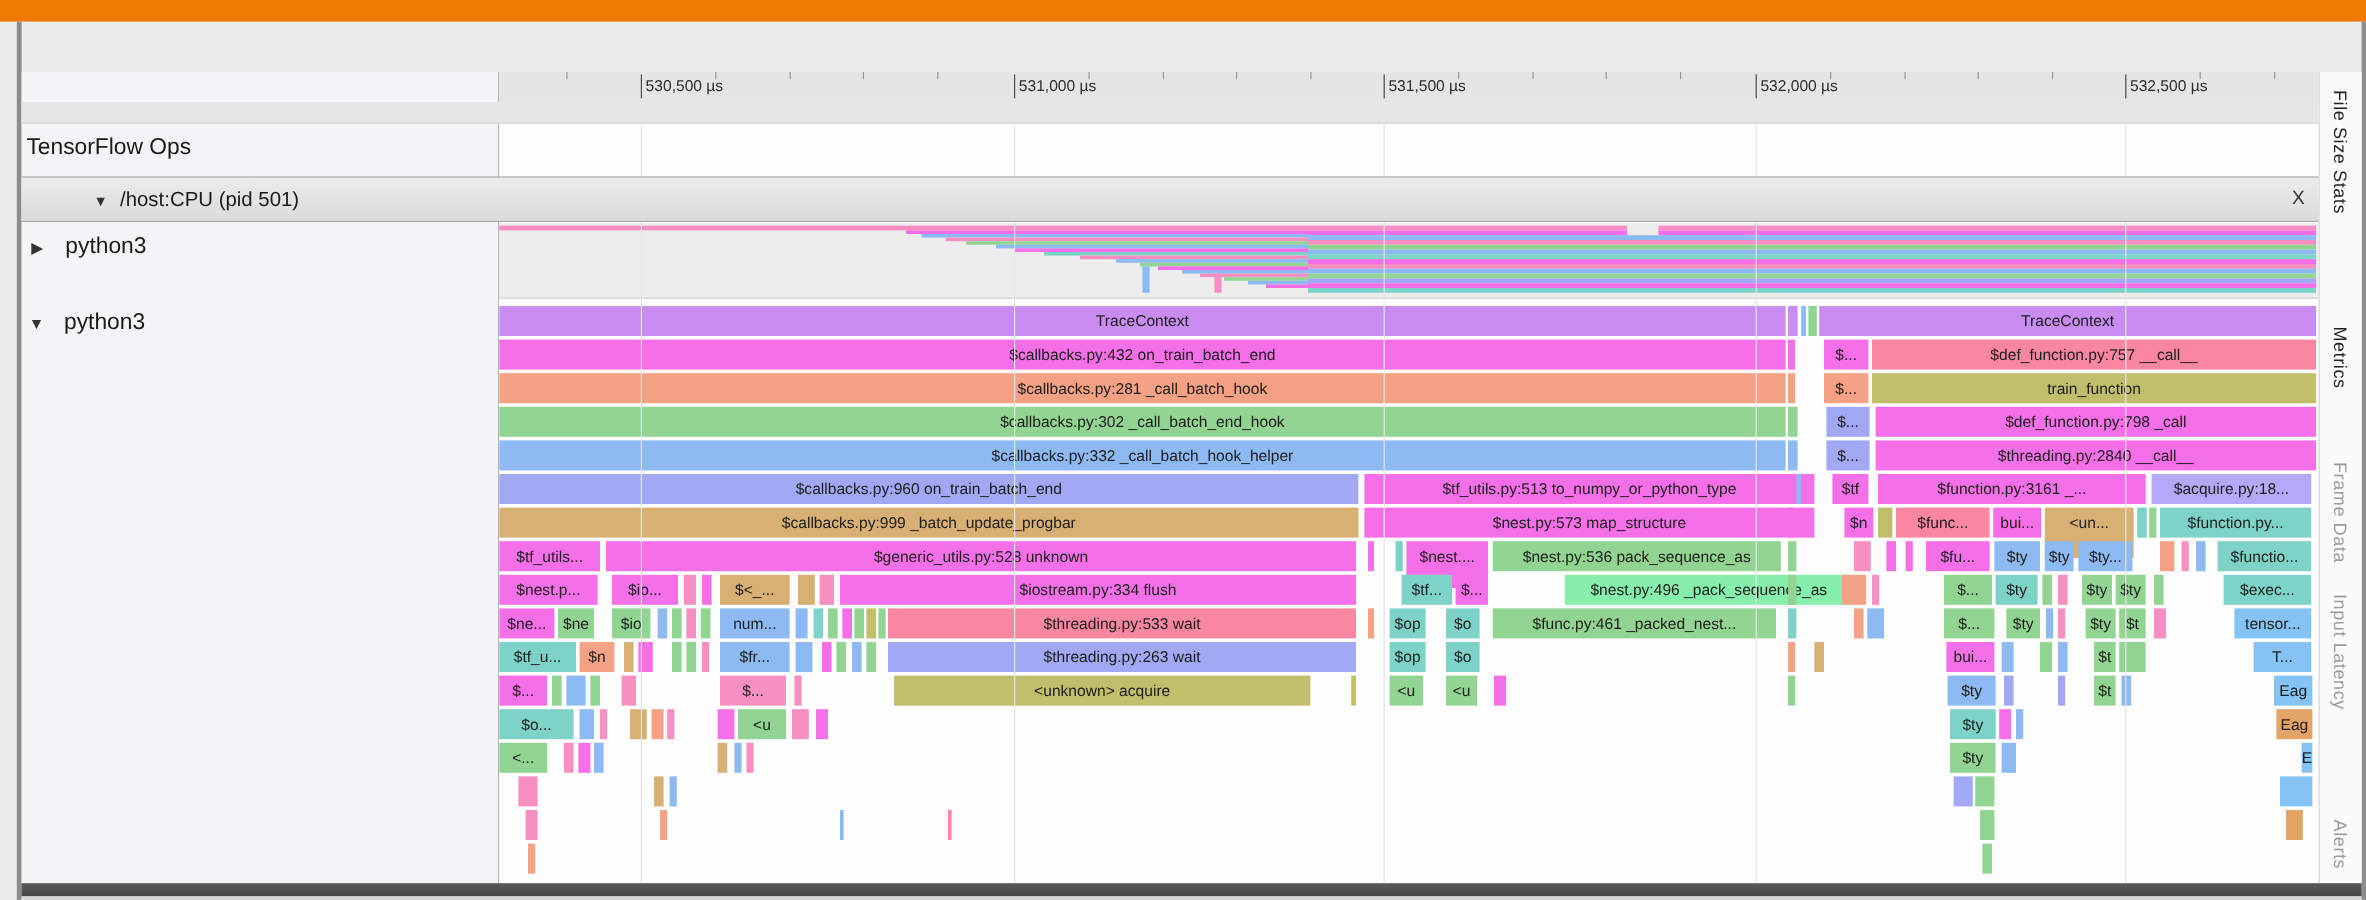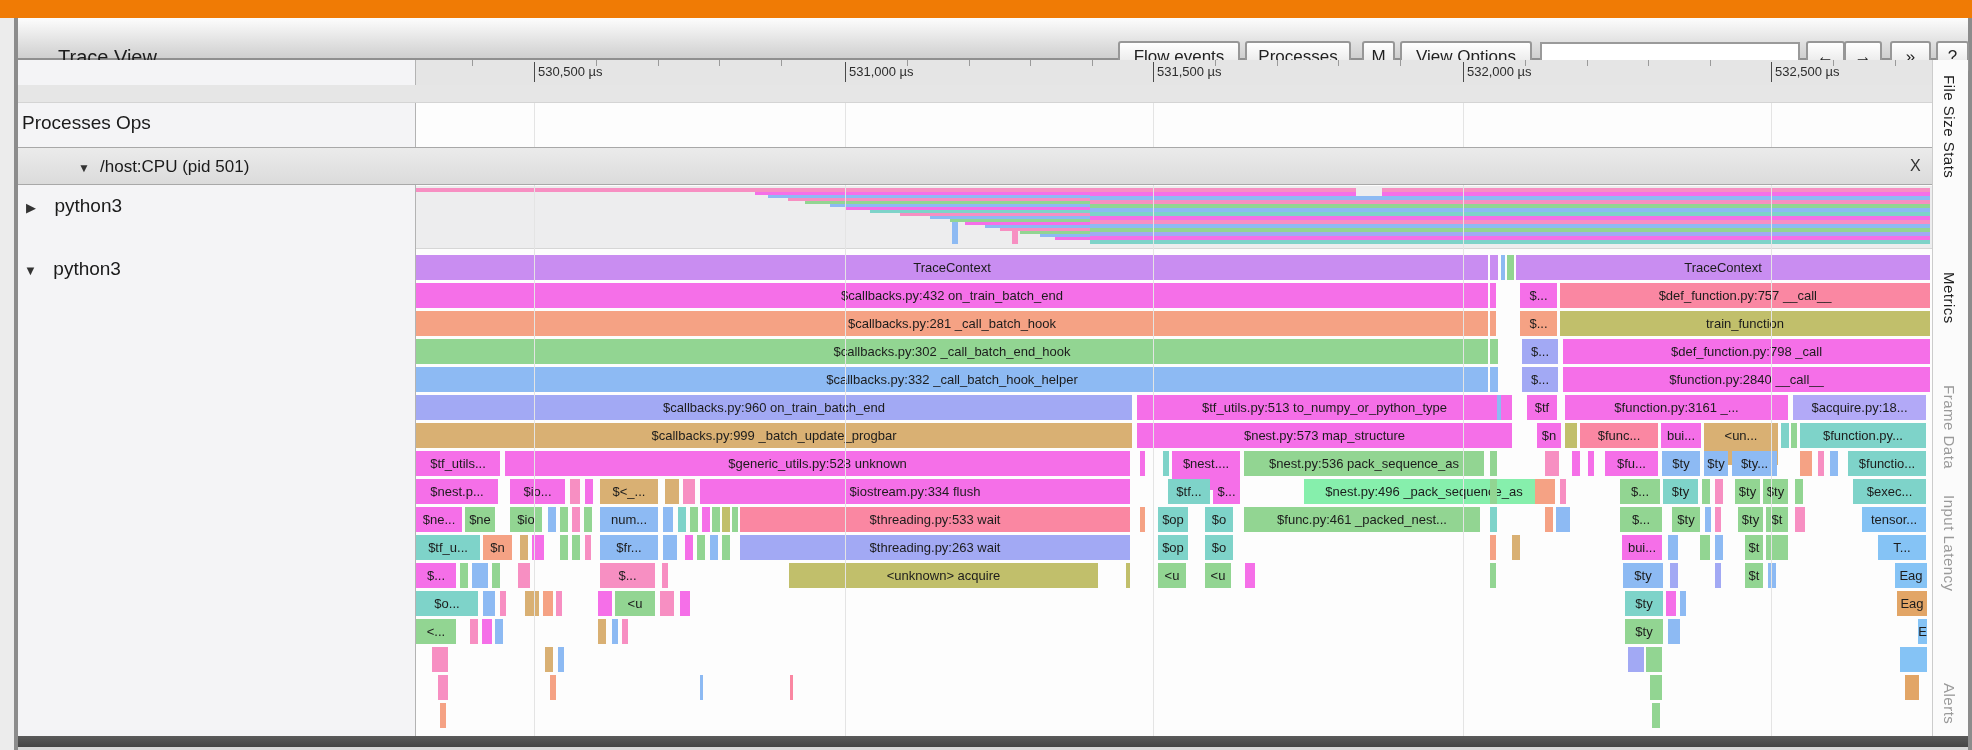--- a/index.html
+++ b/index.html
@@ -38,32 +38,20 @@
 </style>
 </head>
 <body>
 
 <div class="screen">
 
   <div class="abs orange"></div>
   <div class="abs winborder-l"></div>
   <div class="abs winborder-r"></div>
 
-  <div class="abs toolbar">
-    <div class="abs title">Trace View</div>
-    <button class="btn" style="left:1100px;width:122px;">Flow events</button>
-    <button class="btn" style="left:1227px;width:106px;">Processes</button>
-    <button class="btn" style="left:1344px;width:33px;">M</button>
-    <button class="btn" style="left:1382px;width:132px;">View Options</button>
-    <input class="searchbox" style="left: 1522px; width: 260px;" value="">
-    <button class="btn" style="left:1788px;width:39px;">←</button>
-    <button class="btn" style="left:1826px;width:38px;">→</button>
-    <button class="btn" style="left:1872px;width:41px;">»</button>
-    <button class="btn" style="left:1918px;width:33px;">?</button>
-  </div>
 
   <div class="abs sidebar"></div>
   <div class="abs tabstrip"></div>
 
   <div class="abs timeline">
     <div class="ruler">
         <div class="majortick" style="left: 118px;"></div>
         <div class="ticklab" style="left: 122px;">530,500 µs</div>
         <div class="majortick" style="left: 429px;"></div>
         <div class="ticklab" style="left: 433px;">531,000 µs</div>
@@ -143,21 +131,21 @@
         <div class="span" style="left: 1074px; top: 251px; width: 6px; height: 25px; background: rgb(245, 162, 132);"></div>
         <div class="span" title="$..." style="left: 1104px; top: 251px; width: 37px; height: 25px; background: rgb(245, 162, 132);">$...</div>
         <div class="span" title="train_function" style="left: 1144px; top: 251px; width: 370px; height: 25px; background: rgb(193, 191, 107);">train_function</div>
         <div class="span" title="$callbacks.py:302 _call_batch_end_hook" style="left: 0px; top: 279px; width: 1072px; height: 25px; background: rgb(146, 213, 146);">$callbacks.py:302 _call_batch_end_hook</div>
         <div class="span" style="left: 1074px; top: 279px; width: 8px; height: 25px; background: rgb(146, 213, 146);"></div>
         <div class="span" title="$..." style="left: 1106px; top: 279px; width: 36px; height: 25px; background: rgb(162, 169, 244);">$...</div>
         <div class="span" title="$def_function.py:798 _call" style="left: 1147px; top: 279px; width: 367px; height: 25px; background: rgb(245, 111, 232);">$def_function.py:798 _call</div>
         <div class="span" title="$callbacks.py:332 _call_batch_hook_helper" style="left: 0px; top: 307px; width: 1072px; height: 25px; background: rgb(141, 186, 243);">$callbacks.py:332 _call_batch_hook_helper</div>
         <div class="span" style="left: 1074px; top: 307px; width: 8px; height: 25px; background: rgb(141, 186, 243);"></div>
         <div class="span" title="$..." style="left: 1106px; top: 307px; width: 36px; height: 25px; background: rgb(162, 169, 244);">$...</div>
-        <div class="span" title="$function.py:2840 __call__" style="left: 1147px; top: 307px; width: 367px; height: 25px; background: rgb(245, 111, 232);">$function.py:2840 __call__</div>
+        <div class="span" title="$function.py:2840 __call__" style="left: 1147px; top: 307px; width: 367px; height: 25px; background: rgb(245, 111, 232);">$threading.py:2840 __call__</div>
         <div class="span" title="$callbacks.py:960 on_train_batch_end" style="left: 0px; top: 335px; width: 716px; height: 25px; background: rgb(162, 169, 244);">$callbacks.py:960 on_train_batch_end</div>
         <div class="span" title="$tf_utils.py:513 to_numpy_or_python_type" style="left: 721px; top: 335px; width: 375px; height: 25px; background: rgb(245, 111, 232);">$tf_utils.py:513 to_numpy_or_python_type</div>
         <div class="span" style="left: 1074px; top: 335px; width: 5px; height: 25px; background: rgb(245, 111, 232);"></div>
         <div class="span" style="left: 1081px; top: 335px; width: 4px; height: 25px; background: rgb(141, 186, 243);"></div>
         <div class="span" title="$tf" style="left: 1111px; top: 335px; width: 30px; height: 25px; background: rgb(245, 111, 232);">$tf</div>
         <div class="span" title="$function.py:3161 _..." style="left: 1149px; top: 335px; width: 223px; height: 25px; background: rgb(245, 111, 232);">$function.py:3161 _...</div>
         <div class="span" title="$function.py:18..." style="left: 1377px; top: 335px; width: 133px; height: 25px; background: rgb(178, 169, 247);">$acquire.py:18...</div>
         <div class="span" title="$callbacks.py:999 _batch_update_progbar" style="left: 0px; top: 363px; width: 716px; height: 25px; background: rgb(217, 176, 115);">$callbacks.py:999 _batch_update_progbar</div>
         <div class="span" title="$nest.py:573 map_structure" style="left: 721px; top: 363px; width: 375px; height: 25px; background: rgb(245, 111, 232);">$nest.py:573 map_structure</div>
         <div class="span" style="left: 1074px; top: 363px; width: 5px; height: 25px; background: rgb(245, 111, 232);"></div>
@@ -265,21 +253,21 @@
         <div class="span" title="$t" style="left: 1329px; top: 475px; width: 18px; height: 25px; background: rgb(146, 213, 146);">$t</div>
         <div class="span" style="left: 1350px; top: 475px; width: 22px; height: 25px; background: rgb(146, 213, 146);"></div>
         <div class="span" title="T..." style="left: 1462px; top: 475px; width: 48px; height: 25px; background: rgb(133, 195, 245);">T...</div>
         <div class="span" title="$..." style="left: 0px; top: 503px; width: 40px; height: 25px; background: rgb(245, 111, 232);">$...</div>
         <div class="span" style="left: 44px; top: 503px; width: 8px; height: 25px; background: rgb(146, 213, 146);"></div>
         <div class="span" style="left: 56px; top: 503px; width: 16px; height: 25px; background: rgb(141, 186, 243);"></div>
         <div class="span" style="left: 76px; top: 503px; width: 8px; height: 25px; background: rgb(146, 213, 146);"></div>
         <div class="span" style="left: 102px; top: 503px; width: 12px; height: 25px; background: rgb(247, 143, 194);"></div>
         <div class="span" title="$..." style="left: 184px; top: 503px; width: 55px; height: 25px; background: rgb(247, 143, 194);">$...</div>
         <div class="span" style="left: 246px; top: 503px; width: 6px; height: 25px; background: rgb(247, 143, 194);"></div>
-        <div class="span" title="&lt;unknown&gt; acquire" style="left: 329px; top: 503px; width: 309px; height: 25px; background: rgb(193, 191, 107); margin-left: 44px;">&lt;unknown&gt; acquire</div>
+        <div class="span" title="&lt;unknown&gt; acquire" style="left: 329px; top: 503px; width: 347px; height: 25px; background: rgb(193, 191, 107);">&lt;unknown&gt; acquire</div>
         <div class="span" style="left: 710px; top: 503px; width: 4px; height: 25px; background: rgb(193, 191, 107);"></div>
         <div class="span" title="&lt;u" style="left: 742px; top: 503px; width: 28px; height: 25px; background: rgb(146, 213, 146);">&lt;u</div>
         <div class="span" title="&lt;u" style="left: 789px; top: 503px; width: 26px; height: 25px; background: rgb(146, 213, 146);">&lt;u</div>
         <div class="span" style="left: 829px; top: 503px; width: 10px; height: 25px; background: rgb(245, 111, 232);"></div>
         <div class="span" style="left: 1074px; top: 503px; width: 6px; height: 25px; background: rgb(146, 213, 146);"></div>
         <div class="span" title="$ty" style="left: 1207px; top: 503px; width: 40px; height: 25px; background: rgb(141, 186, 243);">$ty</div>
         <div class="span" style="left: 1254px; top: 503px; width: 8px; height: 25px; background: rgb(162, 169, 244);"></div>
         <div class="span" style="left: 1299px; top: 503px; width: 6px; height: 25px; background: rgb(162, 169, 244);"></div>
         <div class="span" title="$t" style="left: 1329px; top: 503px; width: 18px; height: 25px; background: rgb(146, 213, 146);">$t</div>
         <div class="span" style="left: 1352px; top: 503px; width: 8px; height: 25px; background: rgb(141, 186, 243);"></div>
@@ -324,21 +312,21 @@
         <div class="span" style="left: 1236px; top: 643px; width: 8px; height: 25px; background: rgb(146, 213, 146);"></div>
       </div>
   <div class="grid" style="left: 118px;"></div>
       <div class="grid" style="left: 429px;"></div>
       <div class="grid" style="left: 737px;"></div>
       <div class="grid" style="left: 1047px;"></div>
       <div class="grid" style="left: 1355px;"></div>
     </div>
 
   <div class="abs graystrip"></div>
-  <div class="abs groupname">Processes Ops</div>
+  <div class="abs groupname">TensorFlow Ops</div>
 
   <div class="abs hostrow">
     <div class="abs hostarrow" style="left:60px;top:13px;">▼</div>
     <div class="abs hostlabel" style="left:82px;top:9px;">/host:CPU (pid 501)</div>
     <div class="abs hostclose" style="left:1892px;top:9px;">X</div>
   </div>
 
   <div class="abs" style="left:26px;top:195px;">
     <span class="tarrow">▶</span>
     <span class="thread" style="margin-left:14px;">python3</span>

